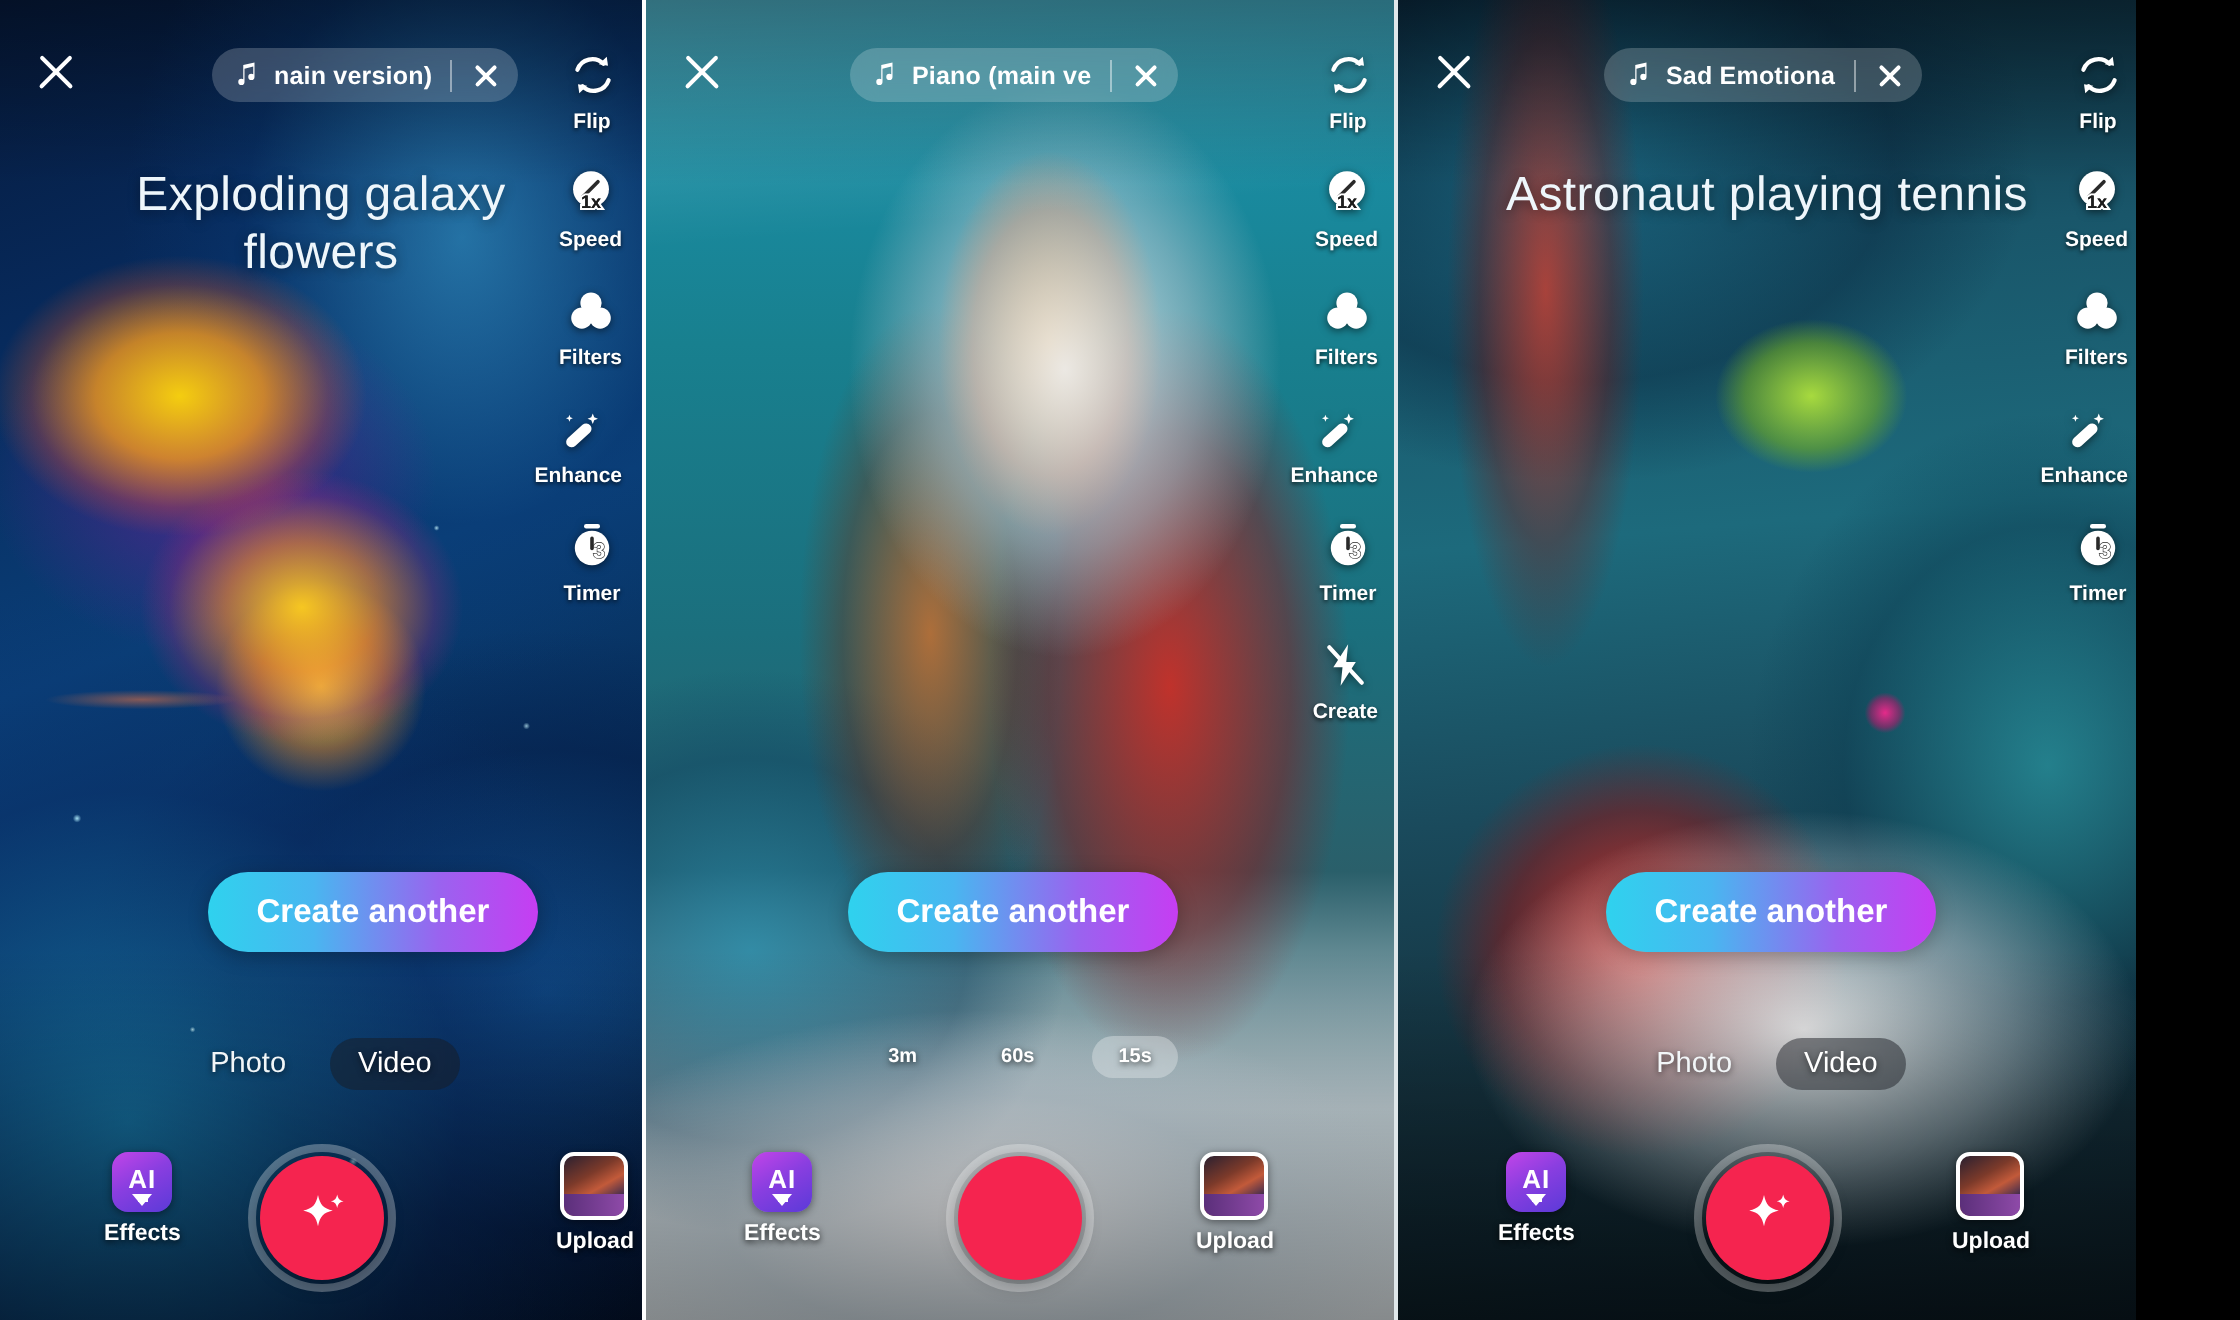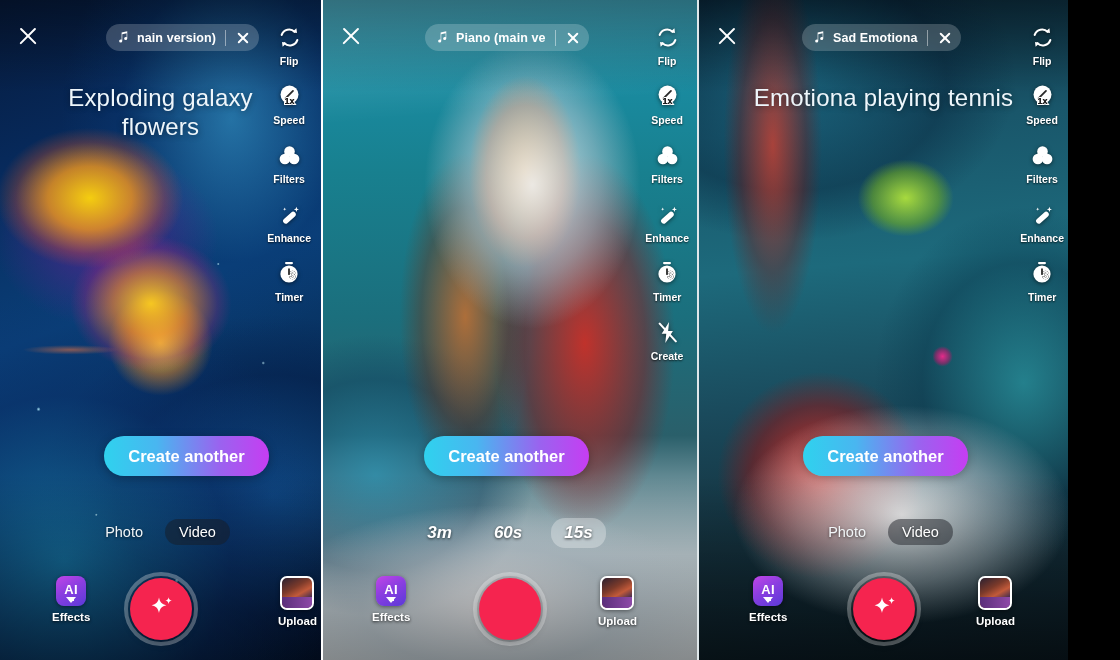--- a/index.html
+++ b/index.html
@@ -68,42 +68,42 @@
     backdrop-filter:blur(6px);overflow:hidden;cursor:pointer;}
   .music-note{width:15px;height:15px;flex:0 0 auto;margin-right:6px;}
   .music-title{color:#fff;font-size:12.5px;font-weight:bold;white-space:nowrap;
     max-width:118px;overflow:hidden;text-overflow:clip;letter-spacing:.1px;}
   .pill-sep{width:1px;height:16px;background:rgba(255,255,255,.45);margin:0 8px 0 9px;}
   .pill-x{position:relative;width:18px;height:18px;margin-right:3px;cursor:pointer;}
   .pill-x:before,.pill-x:after{content:"";position:absolute;left:2px;top:8px;width:14px;height:1.9px;background:#fff;border-radius:2px;}
   .pill-x:before{transform:rotate(45deg);} .pill-x:after{transform:rotate(-45deg);}
 
   
-  .rail{position:absolute;top:22px;display:flex;flex-direction:column;align-items:center;}
+  .rail{position:absolute;top:22px;display:flex;flex-direction:column;align-items:flex-end;}
   .rail-item{display:flex;flex-direction:column;align-items:center;margin-bottom:14px;cursor:pointer;}
   .rail-ico{width:30px;height:30px;display:flex;align-items:center;justify-content:center;
     filter:drop-shadow(0 1px 2px rgba(0,0,0,.55));}
   .rail-lbl{color:#fff;font-size:10.5px;font-weight:bold;margin-top:3px;
     text-shadow:0 1px 2px rgba(0,0,0,.75);}
 
   
   .ai-title{position:absolute;left:0;right:0;text-align:center;color:#eef6fb;
     font-size:24px;font-weight:300;line-height:1.22;letter-spacing:.2px;
     text-shadow:0 1px 6px rgba(0,0,0,.45);padding:0 48px;box-sizing:border-box;}
 
   
   .create-btn{position:absolute;height:40px;border-radius:20px;display:flex;align-items:center;
     justify-content:center;color:#fff;font-size:16.5px;font-weight:bold;cursor:pointer;
     background:linear-gradient(90deg,#2fd2ee 0%,#49b6f0 32%,#9a63ef 70%,#c63df2 100%);
     box-shadow:0 2px 10px rgba(0,0,0,.28);}
 
   
   .durations{position:absolute;left:0;right:0;display:flex;justify-content:center;gap:16px;align-items:center;}
-  .dur{color:#fff;font-size:17px;font-weight:bold;padding:5px 13px;border-radius:14px;
-    text-shadow:0 1px 3px rgba(0,0,0,.7);cursor:pointer;font-style:italic;}
+  .dur{color:#fff;font-size:10px;font-weight:bold;padding:5px 13px;border-radius:14px;
+    text-shadow:0 1px 3px rgba(0,0,0,.7);cursor:pointer;}
   .dur.sel{background:rgba(255,255,255,.30);backdrop-filter:blur(5px);}
 
   
   .modes{position:absolute;left:0;right:0;display:flex;justify-content:center;align-items:center;gap:8px;}
   .mode{color:#f2f6f8;font-size:14.5px;padding:5px 14px;border-radius:15px;cursor:pointer;
     text-shadow:0 1px 3px rgba(0,0,0,.6);}
   .mode.sel{background:rgba(25,28,34,.48);color:#fff;backdrop-filter:blur(4px);}
 
   
   .bottombar{position:absolute;left:0;right:0;bottom:14px;height:70px;}
@@ -421,21 +421,21 @@
               <rect x="9" y="2" width="8" height="2.2" rx="1.1" fill="#fff"></rect>
               <circle cx="13" cy="14" r="8.6" fill="#fff"></circle>
               <path d="M13 9.2v5" stroke="#2a2a2a" stroke-width="1.8" stroke-linecap="round"></path>
               <text x="16.5" y="19" font-family="Liberation Sans, sans-serif" font-size="11" font-weight="bold" fill="#fff" stroke="#1a1a1a" stroke-width="0.6" paint-order="stroke" text-anchor="middle">3</text>
             </svg>
         </span>
         <span class="rail-lbl">Timer</span>
       </div>
     </div>
 
-    <div class="ai-title" style="top:83px;">Emotiona playing tennis</div>
+    <div class="ai-title" style="top:83px;">Astronaut playing tennis</div>
 
     <div class="create-btn" style="left:104px;width:165px;top:436px;">Create another</div>
 
     <div class="modes" style="top:519px;">
       <span class="mode">Photo</span>
       <span class="mode sel">Video</span>
     </div>
 
     <div class="bottombar">
       <div class="tool" style="left:50px;top:0;">

